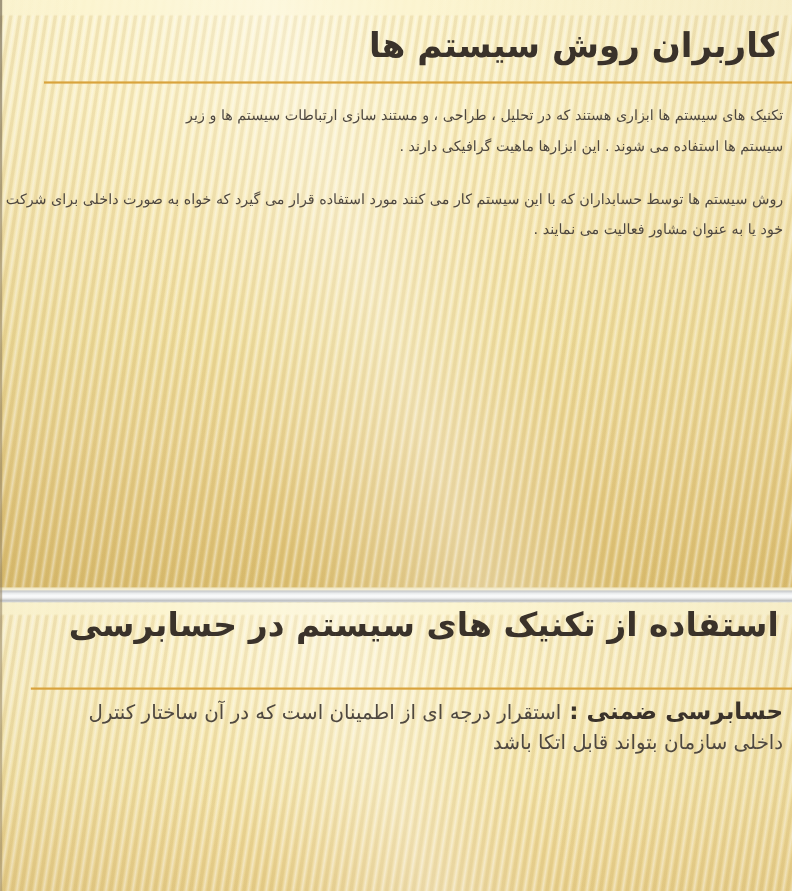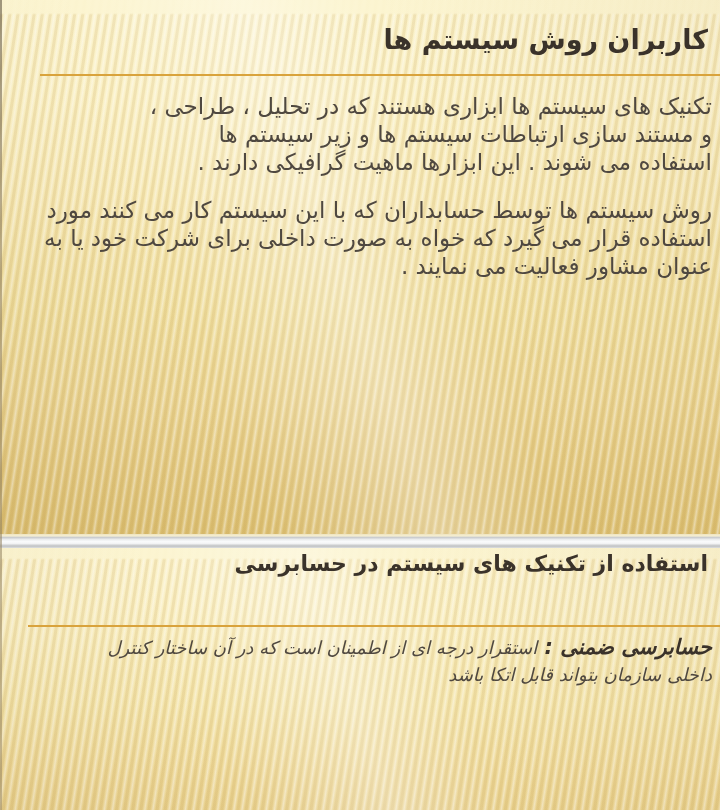--- a/index.html
+++ b/index.html
@@ -67,42 +67,42 @@
       #bfc1c3 86%, #dddfe0 100%);
   }
 
   
   .slide-title{
     position:absolute;right:0;left:0;text-align:right;
     color:var(--title_color);
     font-weight:bold;
     letter-spacing:0;
   }
-  .slide1 .slide-title{top:24px;font-size:27px;padding-left:20px;padding-right:12px;}
-  .slide2 .slide-title{top:3px;font-size:22px;padding-left:32px;padding-right:12px;}
+  .slide1 .slide-title{top:24px;font-size:31px;padding-left:20px;padding-right:12px;}
+  .slide2 .slide-title{top:3px;font-size:30px;padding-left:32px;padding-right:12px;}
   .rule{position:absolute;height:2px;background:var(--rule_accent);}
   .slide1 .rule{top:74px;right:0;left:40px;}
   .slide2 .rule{top:77px;right:0;left:28px;}
 
   
   .body1{
     position:absolute;top:92px;right:0;left:0;
     color:var(--body_color);
-    font-size:23px;line-height:28px;text-align:right;
+    font-size:13px;line-height:28px;text-align:right;
   }
   .body1 p{padding-right:8px;}
   .body1 .p1{padding-left:148px;}
   .body1 .p2{padding-left:4px;margin-top:20px;}
 
   
   .def-block{
     position:absolute;right:0;left:12px;
     color:var(--body_color);
     font-size:18px;line-height:27px;
-    padding-right:8px;padding-left:52px;font-style:italic;
+    padding-right:8px;padding-left:52px;
   }
   .def-block .term{
     font-weight:bold;font-size:21px;color:var(--title_color);
   }
   .def-block.block1{top:86px;}
   .def-block.block2{top:176px;}
 </style>
 </head>
 <body>
 

